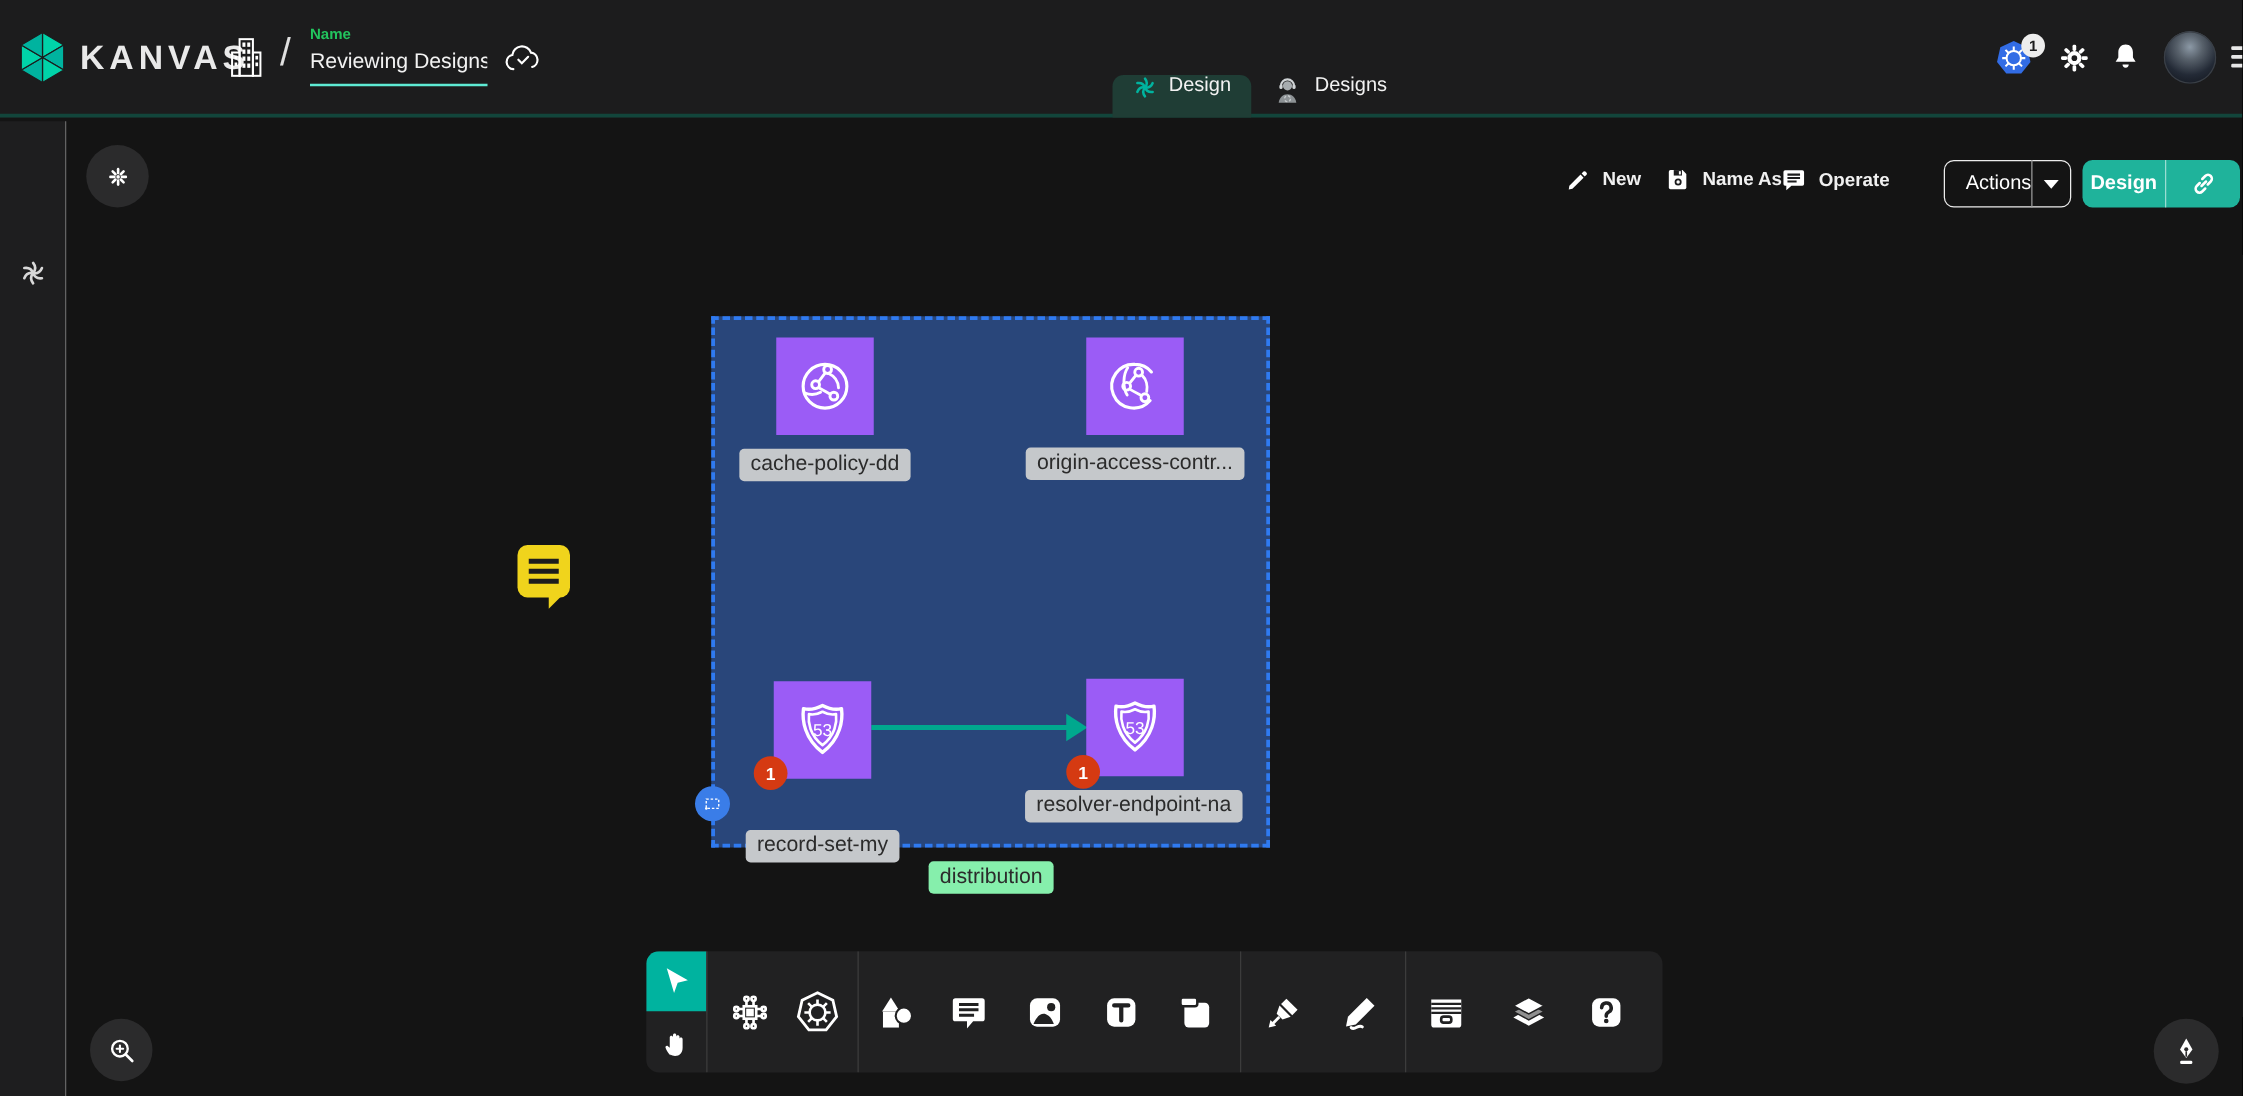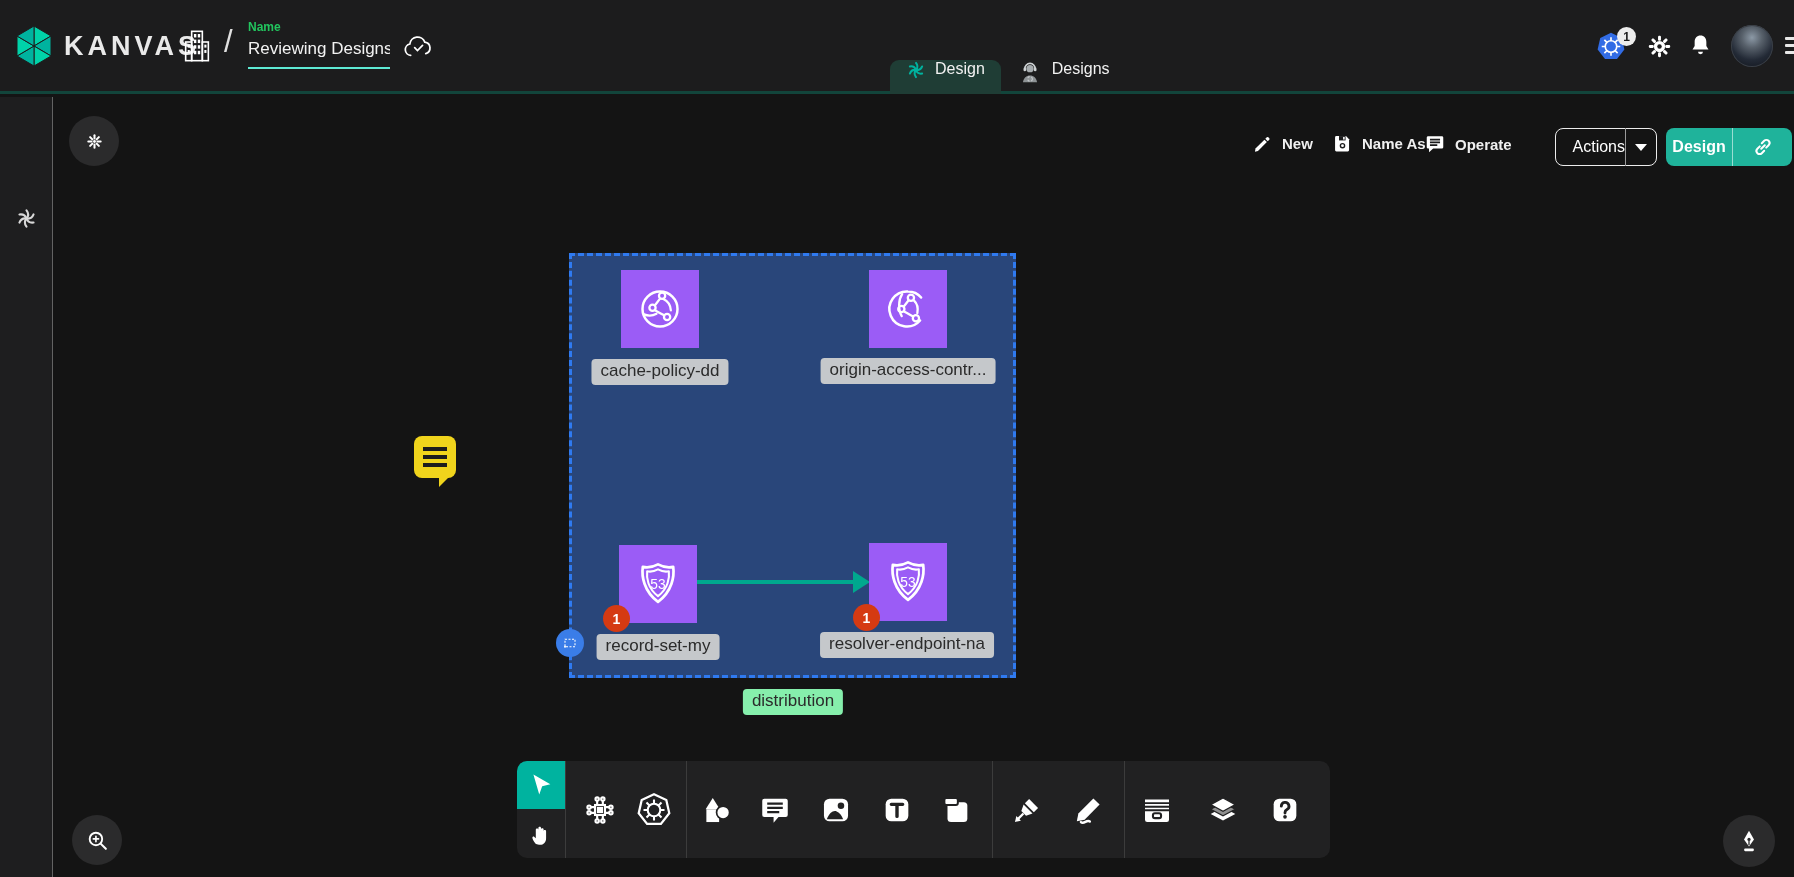--- a/index.html
+++ b/index.html
@@ -355,21 +355,21 @@
   <div class="edge-arrowhead"></div>
 
   <div class="node" style="left:619px; top:545px">
     <svg width="50" height="50" viewBox="0 0 24 24">
       <path d="M12 2.6c2.7 1.4 5.4 1.7 7.3 1.2.6 4.4-.4 11.6-7.3 16.8C5.1 15.4 4.1 8.2 4.7 3.8c1.9.5 4.6.2 7.3-1.2z" stroke="#fff" stroke-width="1.3" fill="none" stroke-linejoin="round"></path>
       <path d="M12 5c1.9 1 3.8 1.2 5.2.9.4 3.1-.3 8.2-5.2 11.9-4.9-3.7-5.6-8.8-5.2-11.9 1.4.3 3.3.1 5.2-.9z" stroke="#fff" stroke-width="1" fill="none" stroke-linejoin="round"></path>
       <text x="12" y="14.4" text-anchor="middle" font-size="6.6" fill="#fff" font-family="Liberation Sans, sans-serif">53</text>
     </svg>
   </div>
   <div class="badge" style="left:603px; top:605px">1</div>
-  <div class="node-label" style="left:658px; top:634px">record-set-my</div>
+  <div class="node-label" style="left:658px; top:664px">record-set-my</div>
 
   <div class="node" style="left:869px; top:543px">
     <svg width="50" height="50" viewBox="0 0 24 24">
       <path d="M12 2.6c2.7 1.4 5.4 1.7 7.3 1.2.6 4.4-.4 11.6-7.3 16.8C5.1 15.4 4.1 8.2 4.7 3.8c1.9.5 4.6.2 7.3-1.2z" stroke="#fff" stroke-width="1.3" fill="none" stroke-linejoin="round"></path>
       <path d="M12 5c1.9 1 3.8 1.2 5.2.9.4 3.1-.3 8.2-5.2 11.9-4.9-3.7-5.6-8.8-5.2-11.9 1.4.3 3.3.1 5.2-.9z" stroke="#fff" stroke-width="1" fill="none" stroke-linejoin="round"></path>
       <text x="12" y="14.4" text-anchor="middle" font-size="6.6" fill="#fff" font-family="Liberation Sans, sans-serif">53</text>
     </svg>
   </div>
   <div class="badge" style="left:853px; top:604px">1</div>
   <div class="node-label" style="left:907px; top:632px">resolver-endpoint-na</div>

